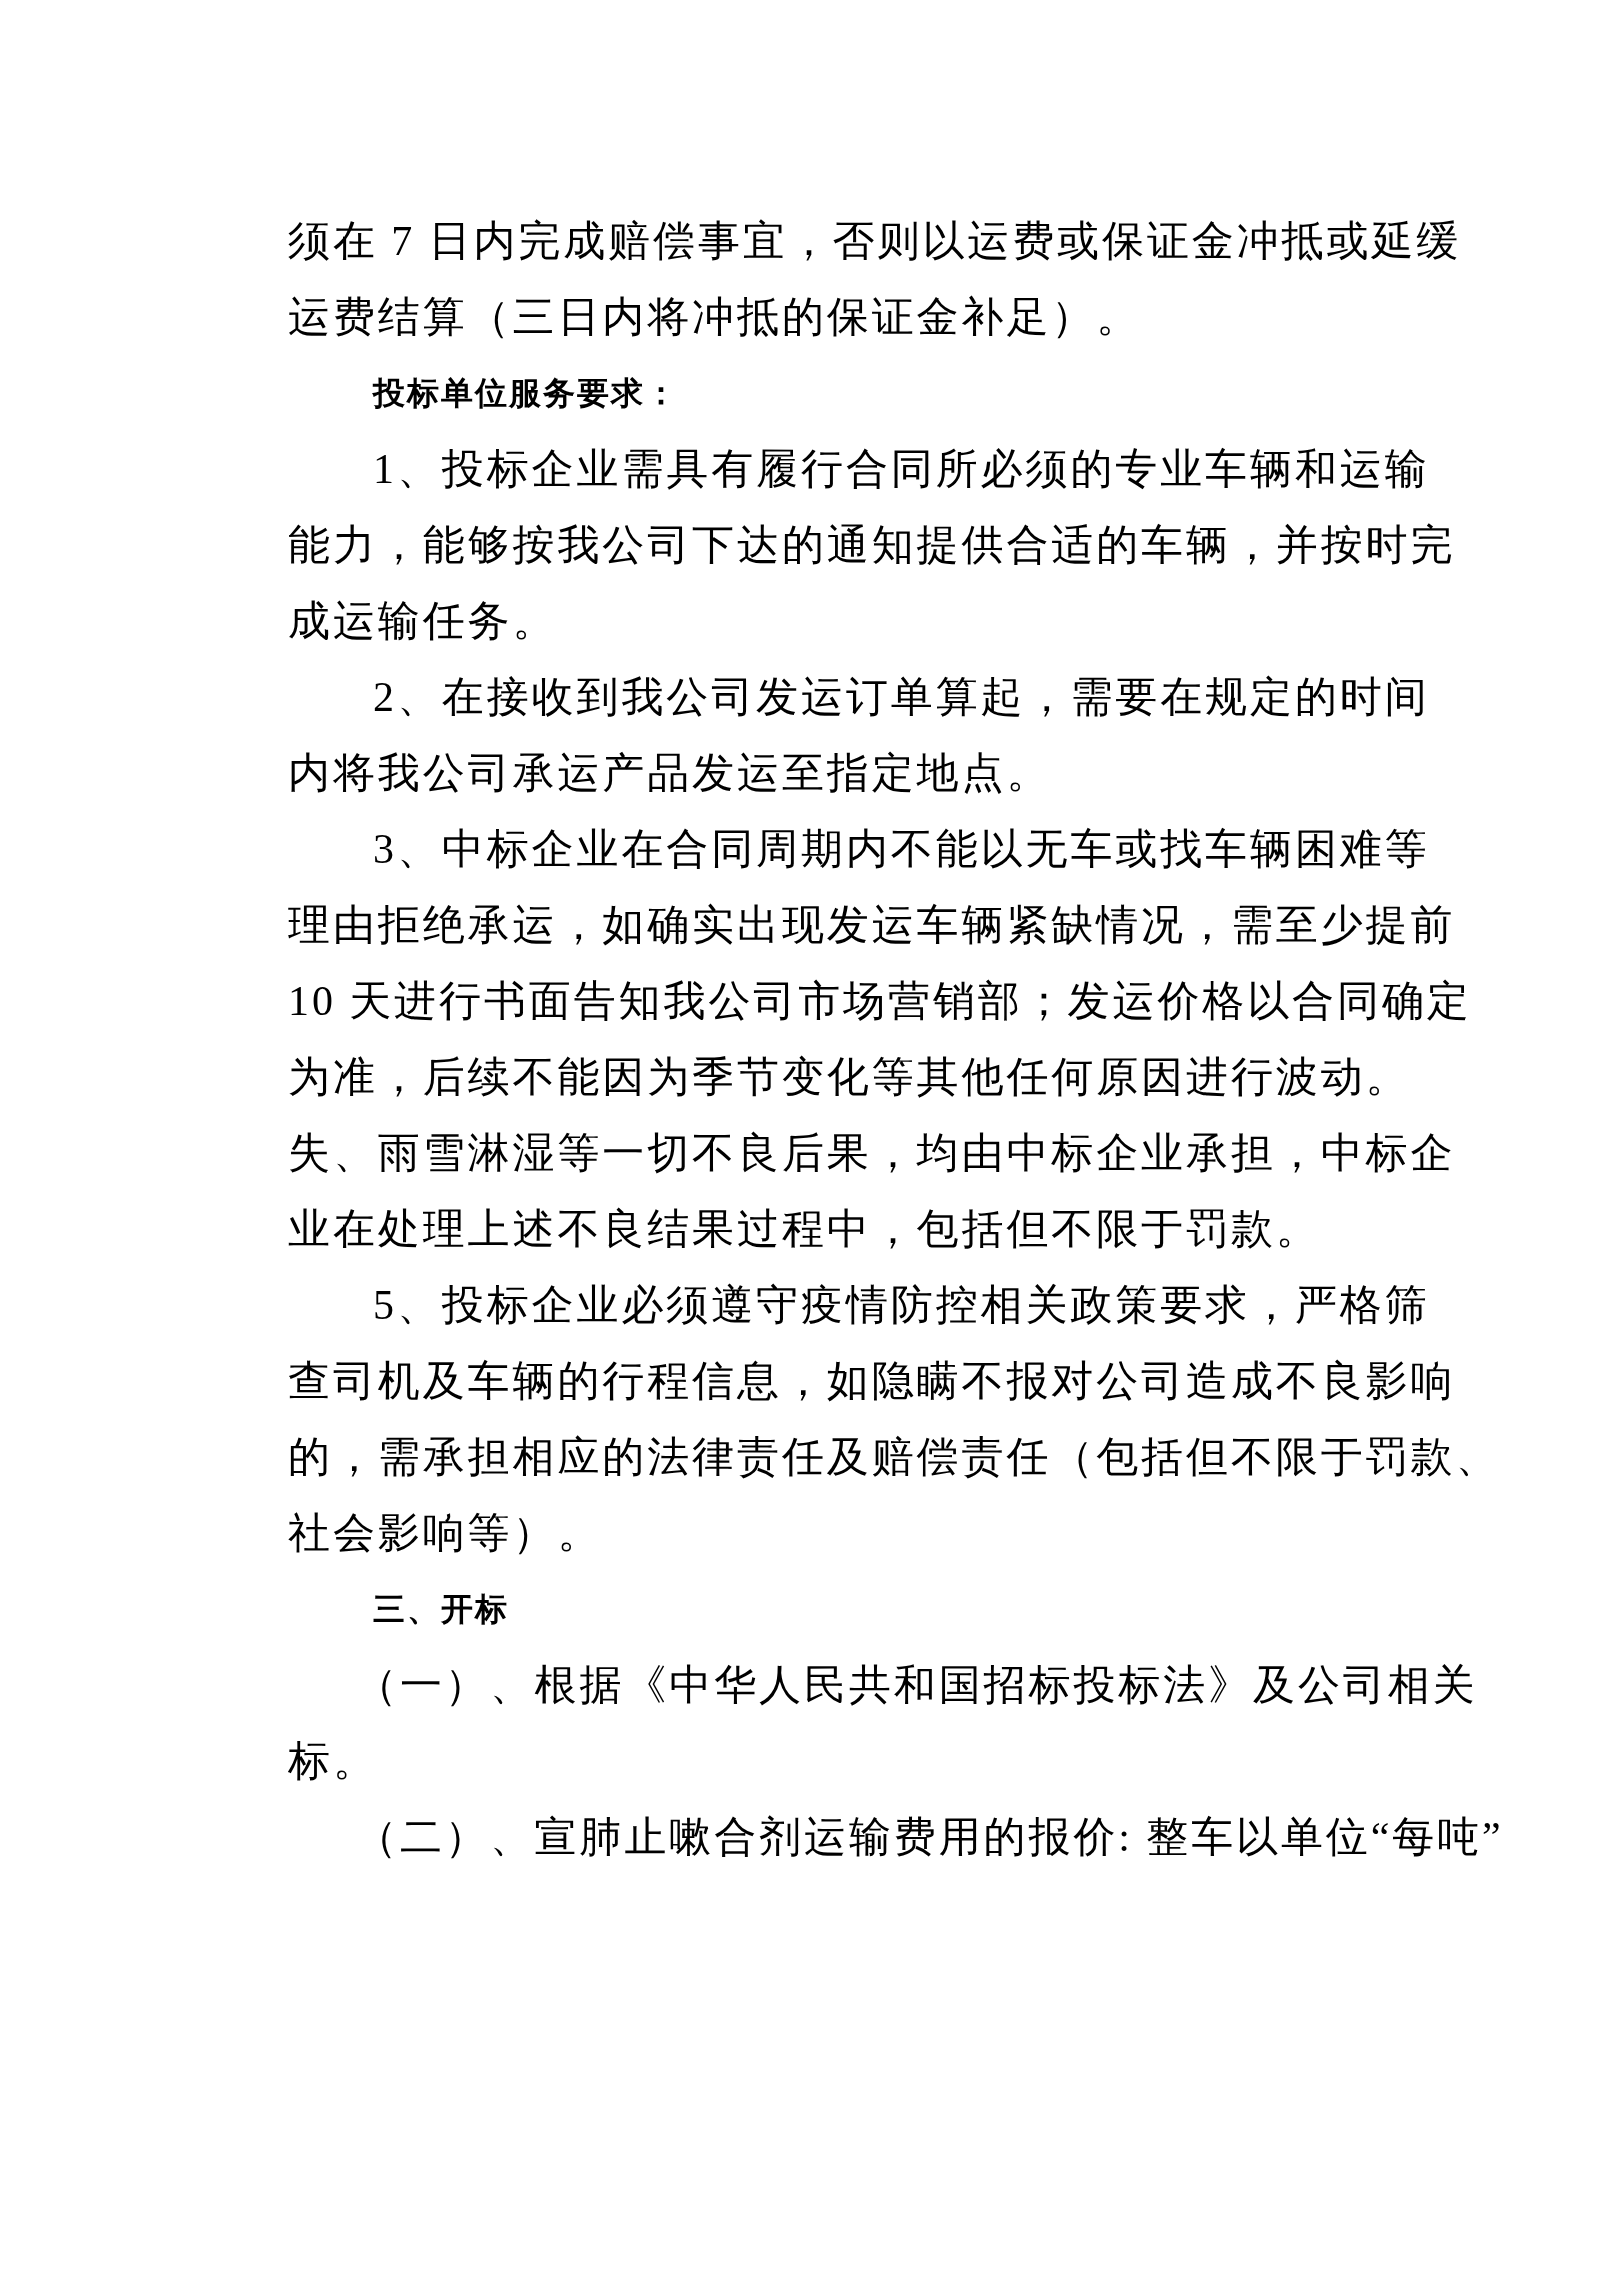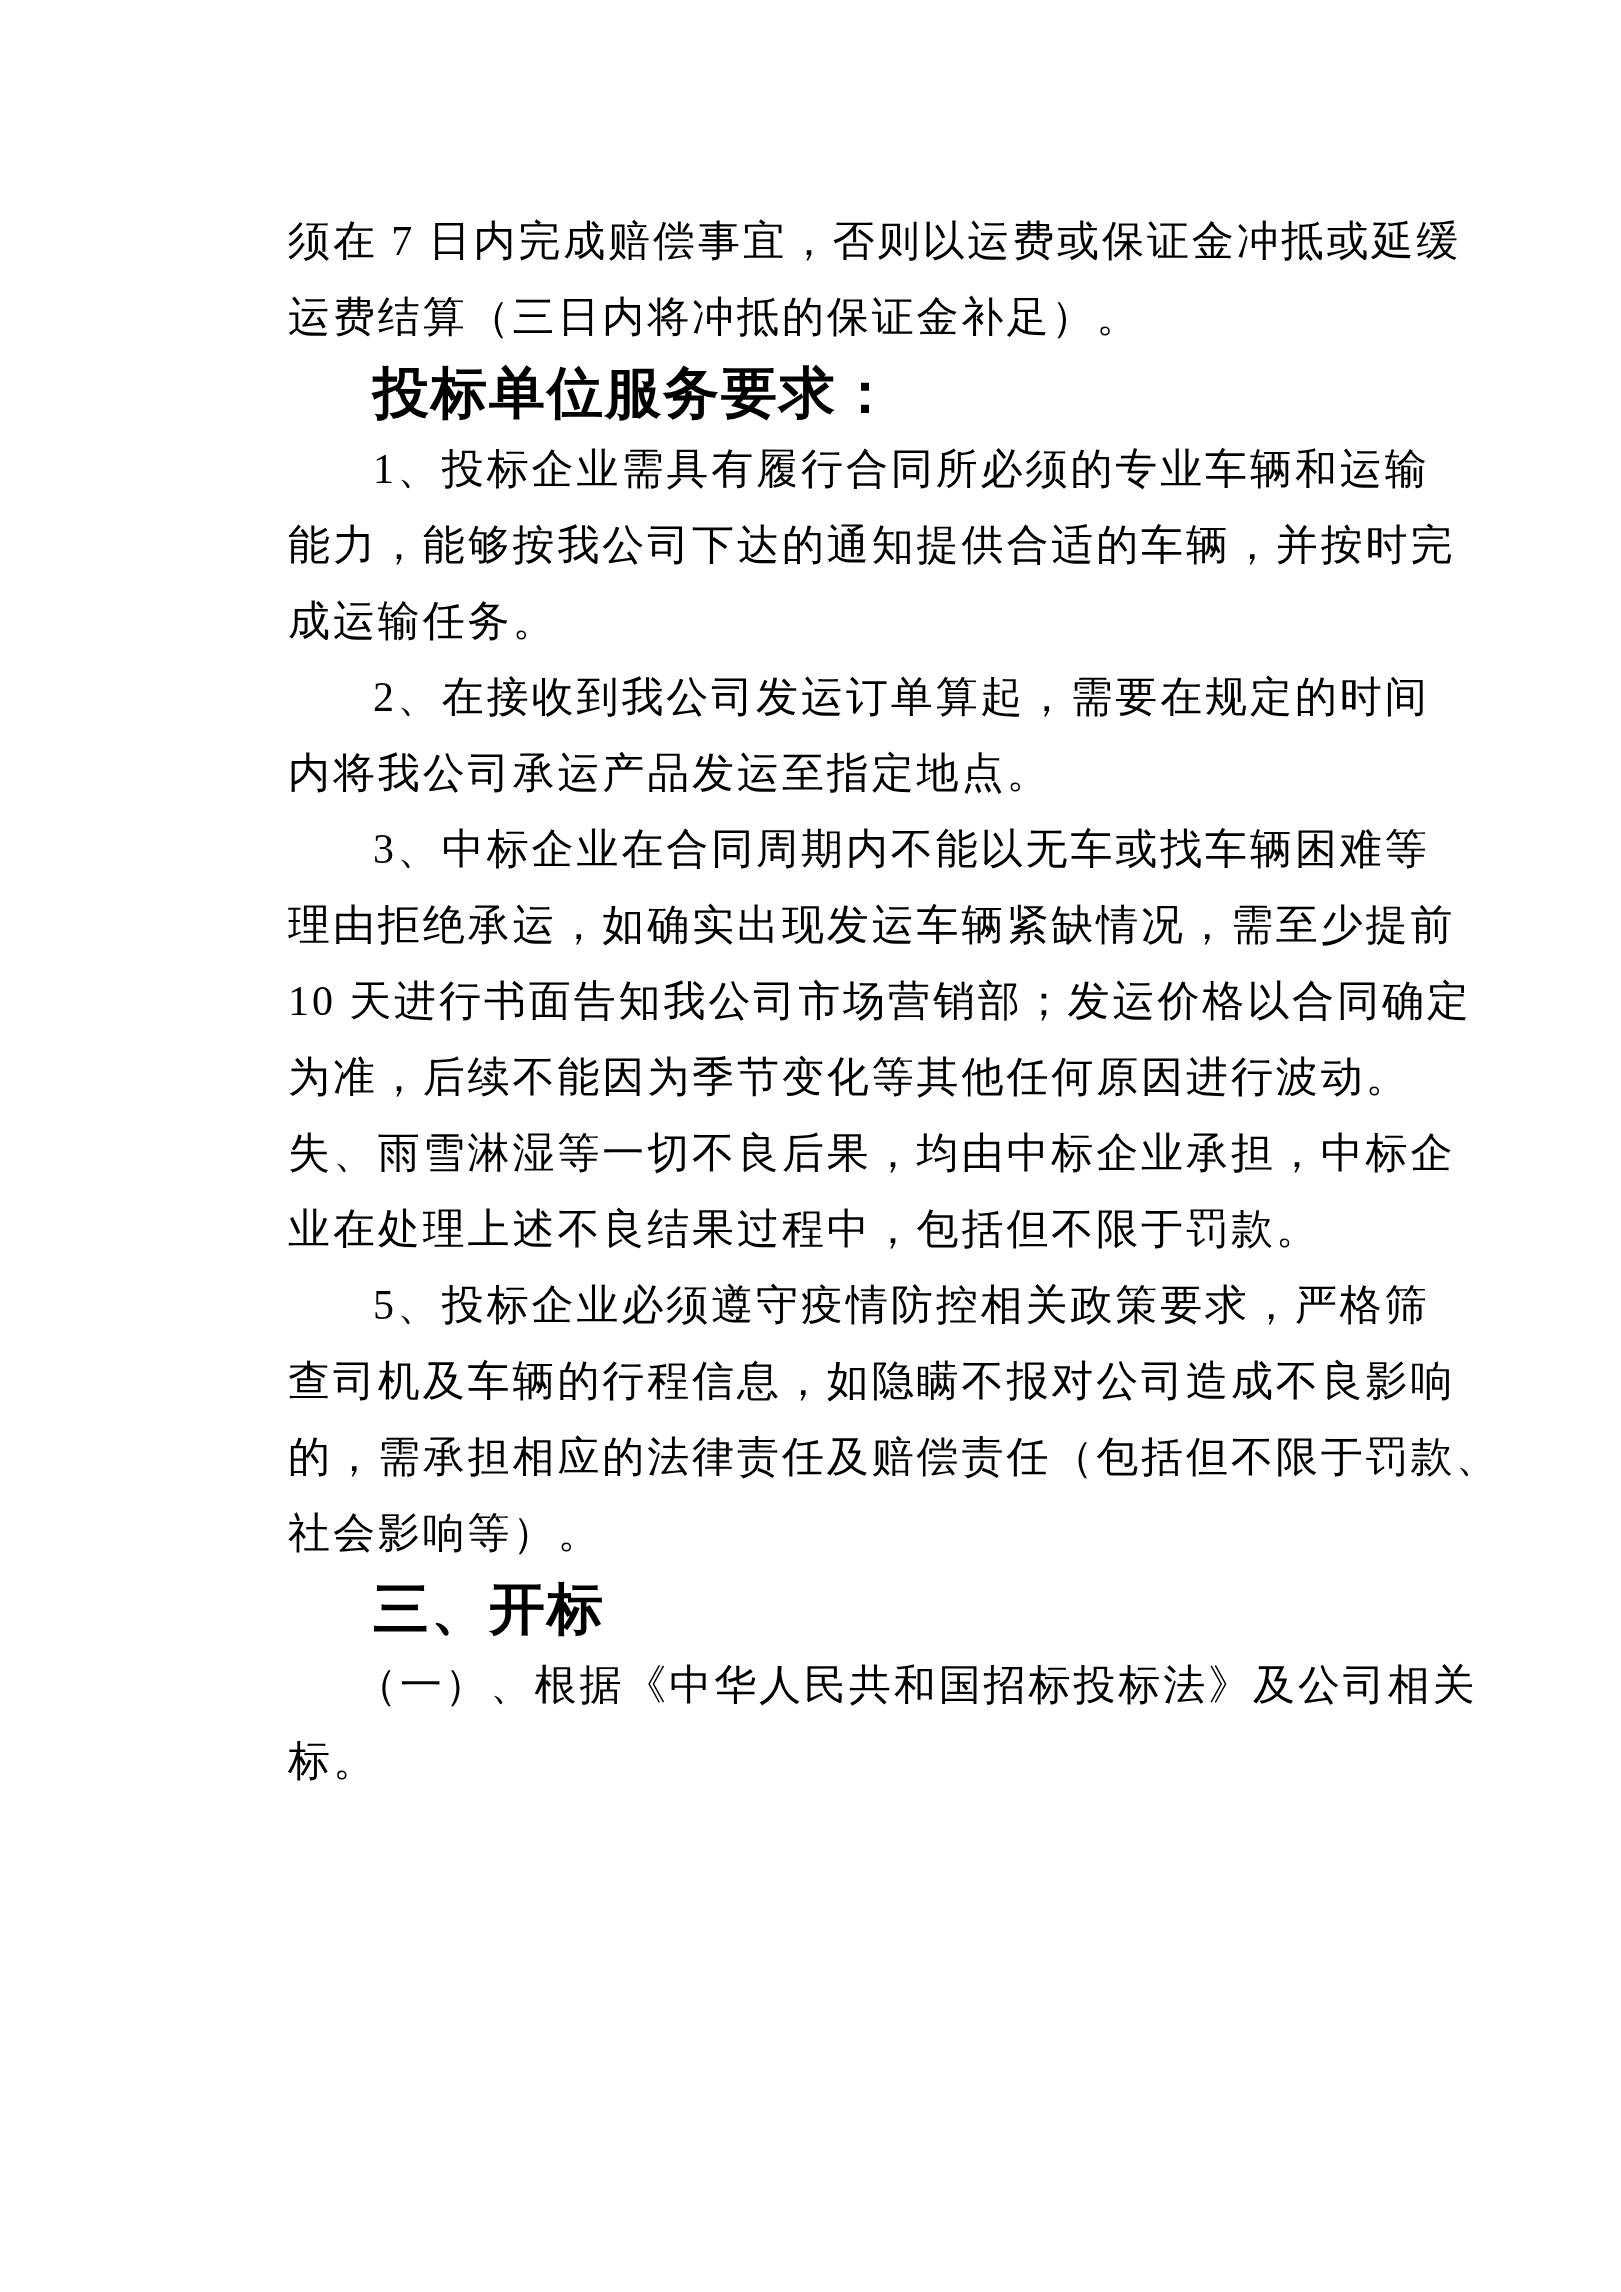--- a/index.html
+++ b/index.html
@@ -28,21 +28,21 @@
     letter-spacing: 2.9px;
     color: #000000;
     white-space: nowrap;
     font-family: "Liberation Serif", "DejaVu Serif", serif;
     margin-left: 40px;
   }
   .indent-para { padding-left: 85px; }
   .indent-paren { padding-left: 67px; }
   .heading {
     font-weight: bold;
-    font-size: 56px;
+    font-size: 32px;
     letter-spacing: 2px;
   }
 </style>
 </head>
 <body>
 
 <div class="page">
   <div class="text-block">
     <div class="line">须在 7 日内完成赔偿事宜，否则以运费或保证金冲抵或延缓</div>
     <div class="line">运费结算（三日内将冲抵的保证金补足）。</div>
@@ -58,15 +58,16 @@
     <div class="line">为准，后续不能因为季节变化等其他任何原因进行波动。</div>
     <div class="line">失、雨雪淋湿等一切不良后果，均由中标企业承担，中标企</div>
     <div class="line">业在处理上述不良结果过程中，包括但不限于罚款。</div>
     <div class="line indent-para">5、投标企业必须遵守疫情防控相关政策要求，严格筛</div>
     <div class="line">查司机及车辆的行程信息，如隐瞒不报对公司造成不良影响</div>
     <div class="line">的，需承担相应的法律责任及赔偿责任（包括但不限于罚款、</div>
     <div class="line">社会影响等）。</div>
     <div class="line indent-para heading">三、开标</div>
     <div class="line indent-paren">（一）、根据《中华人民共和国招标投标法》及公司相关</div>
     <div class="line">标。</div>
+    <div class="line indent-paren">（二）、宣肺止嗽合剂运输费用的报价: 整车以单位“每吨”</div>
   </div>
 </div>
 
 
 </body></html>

